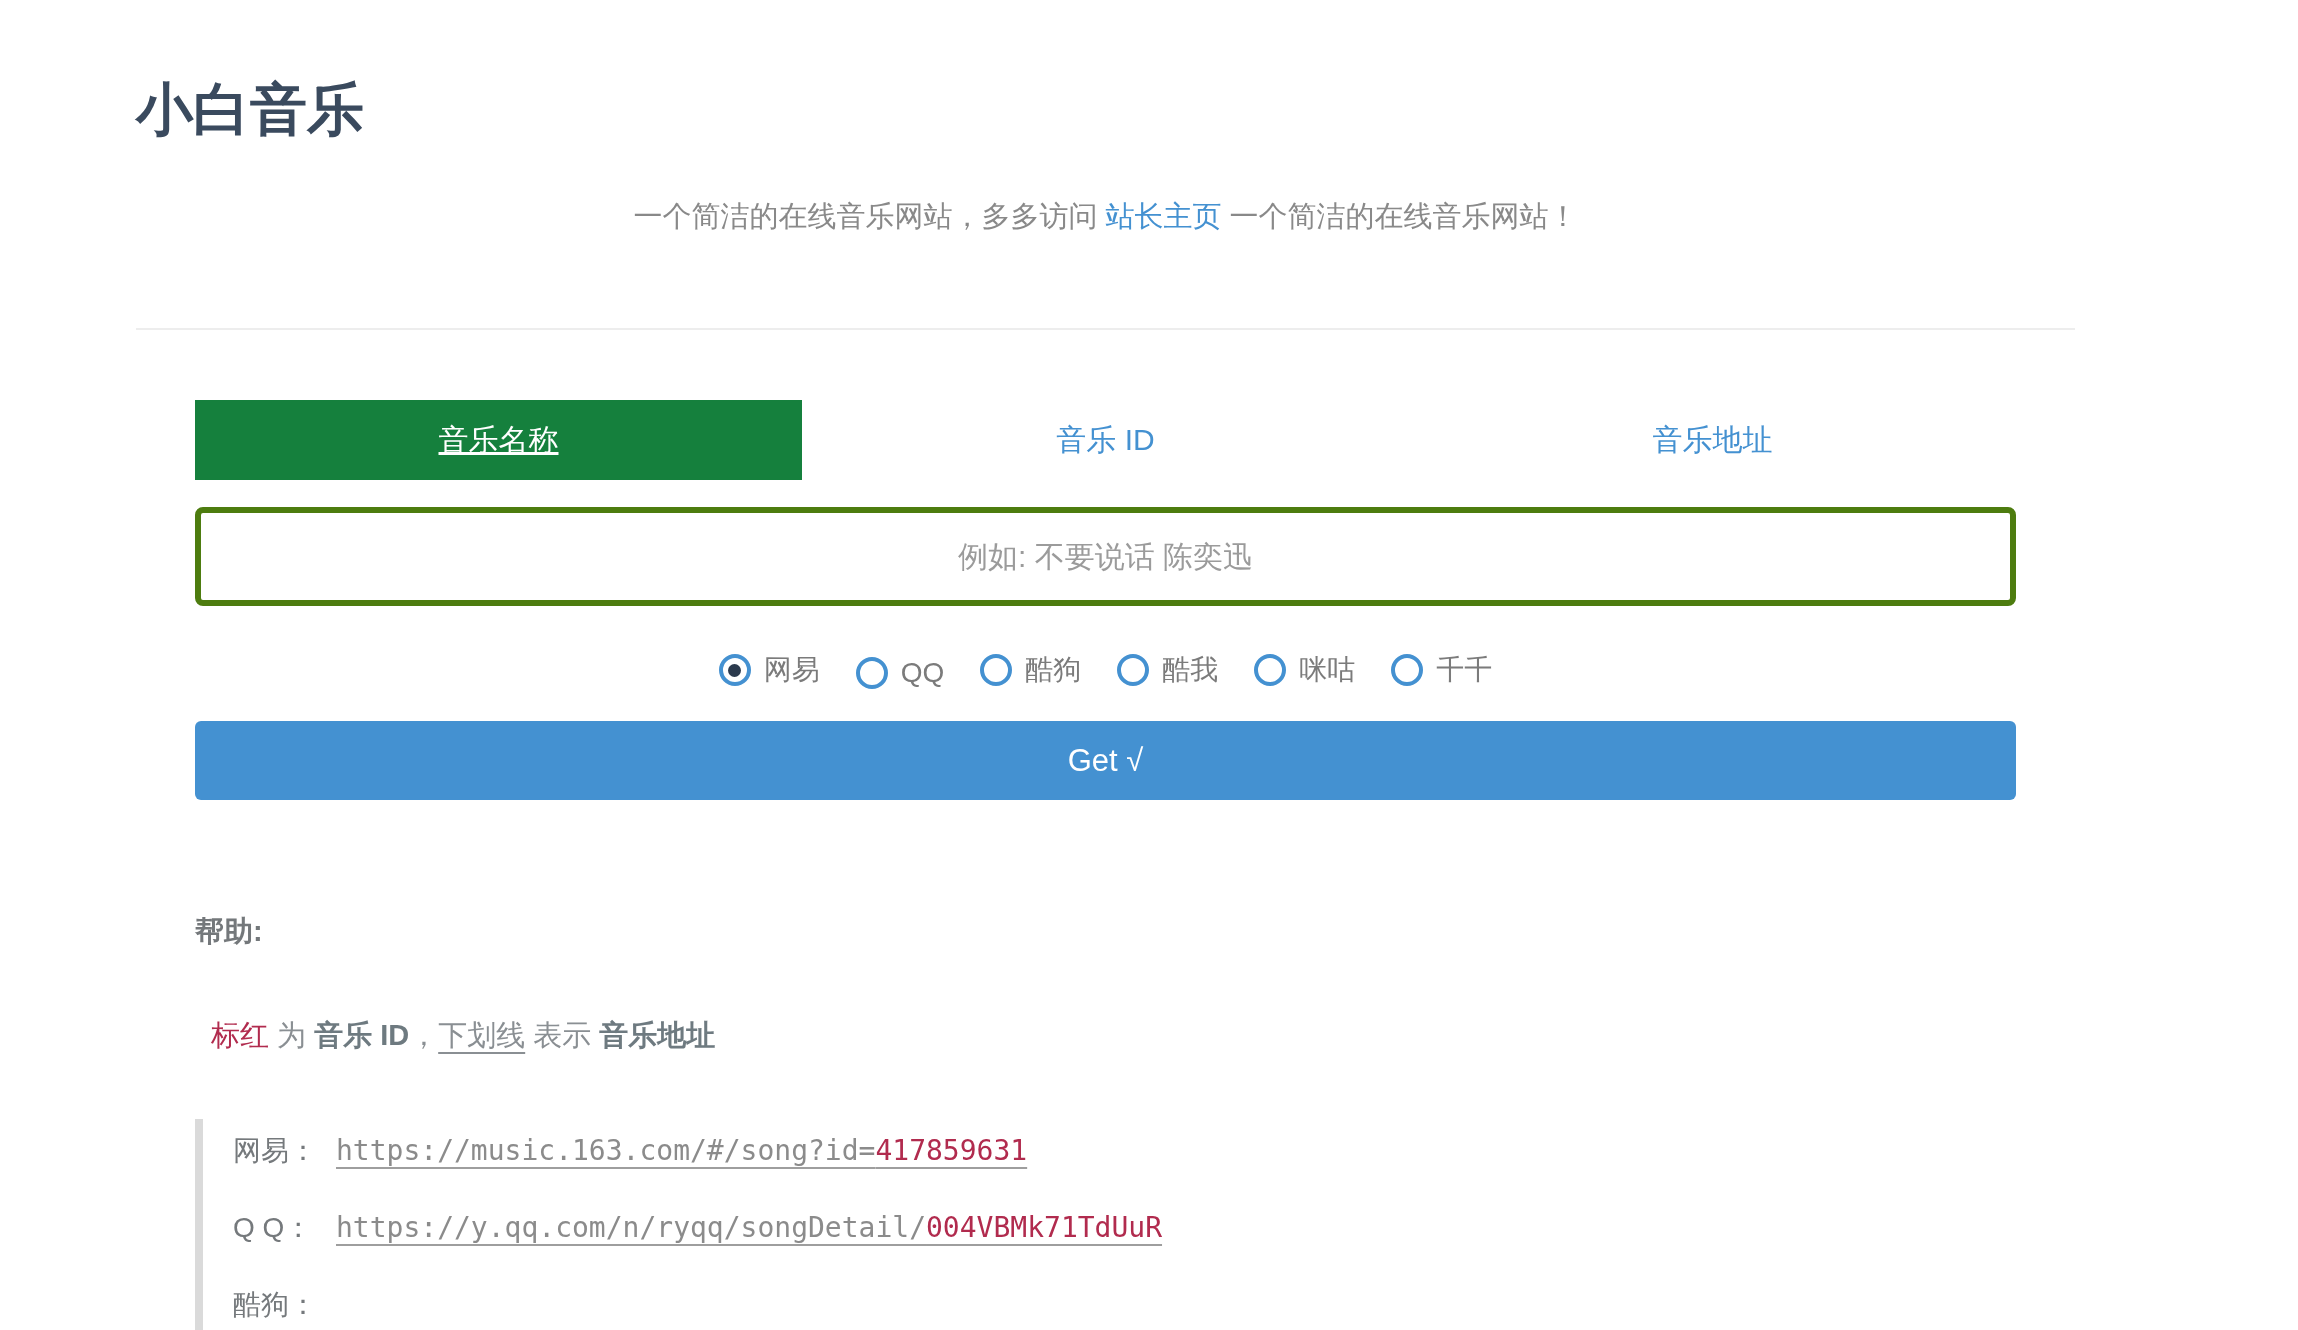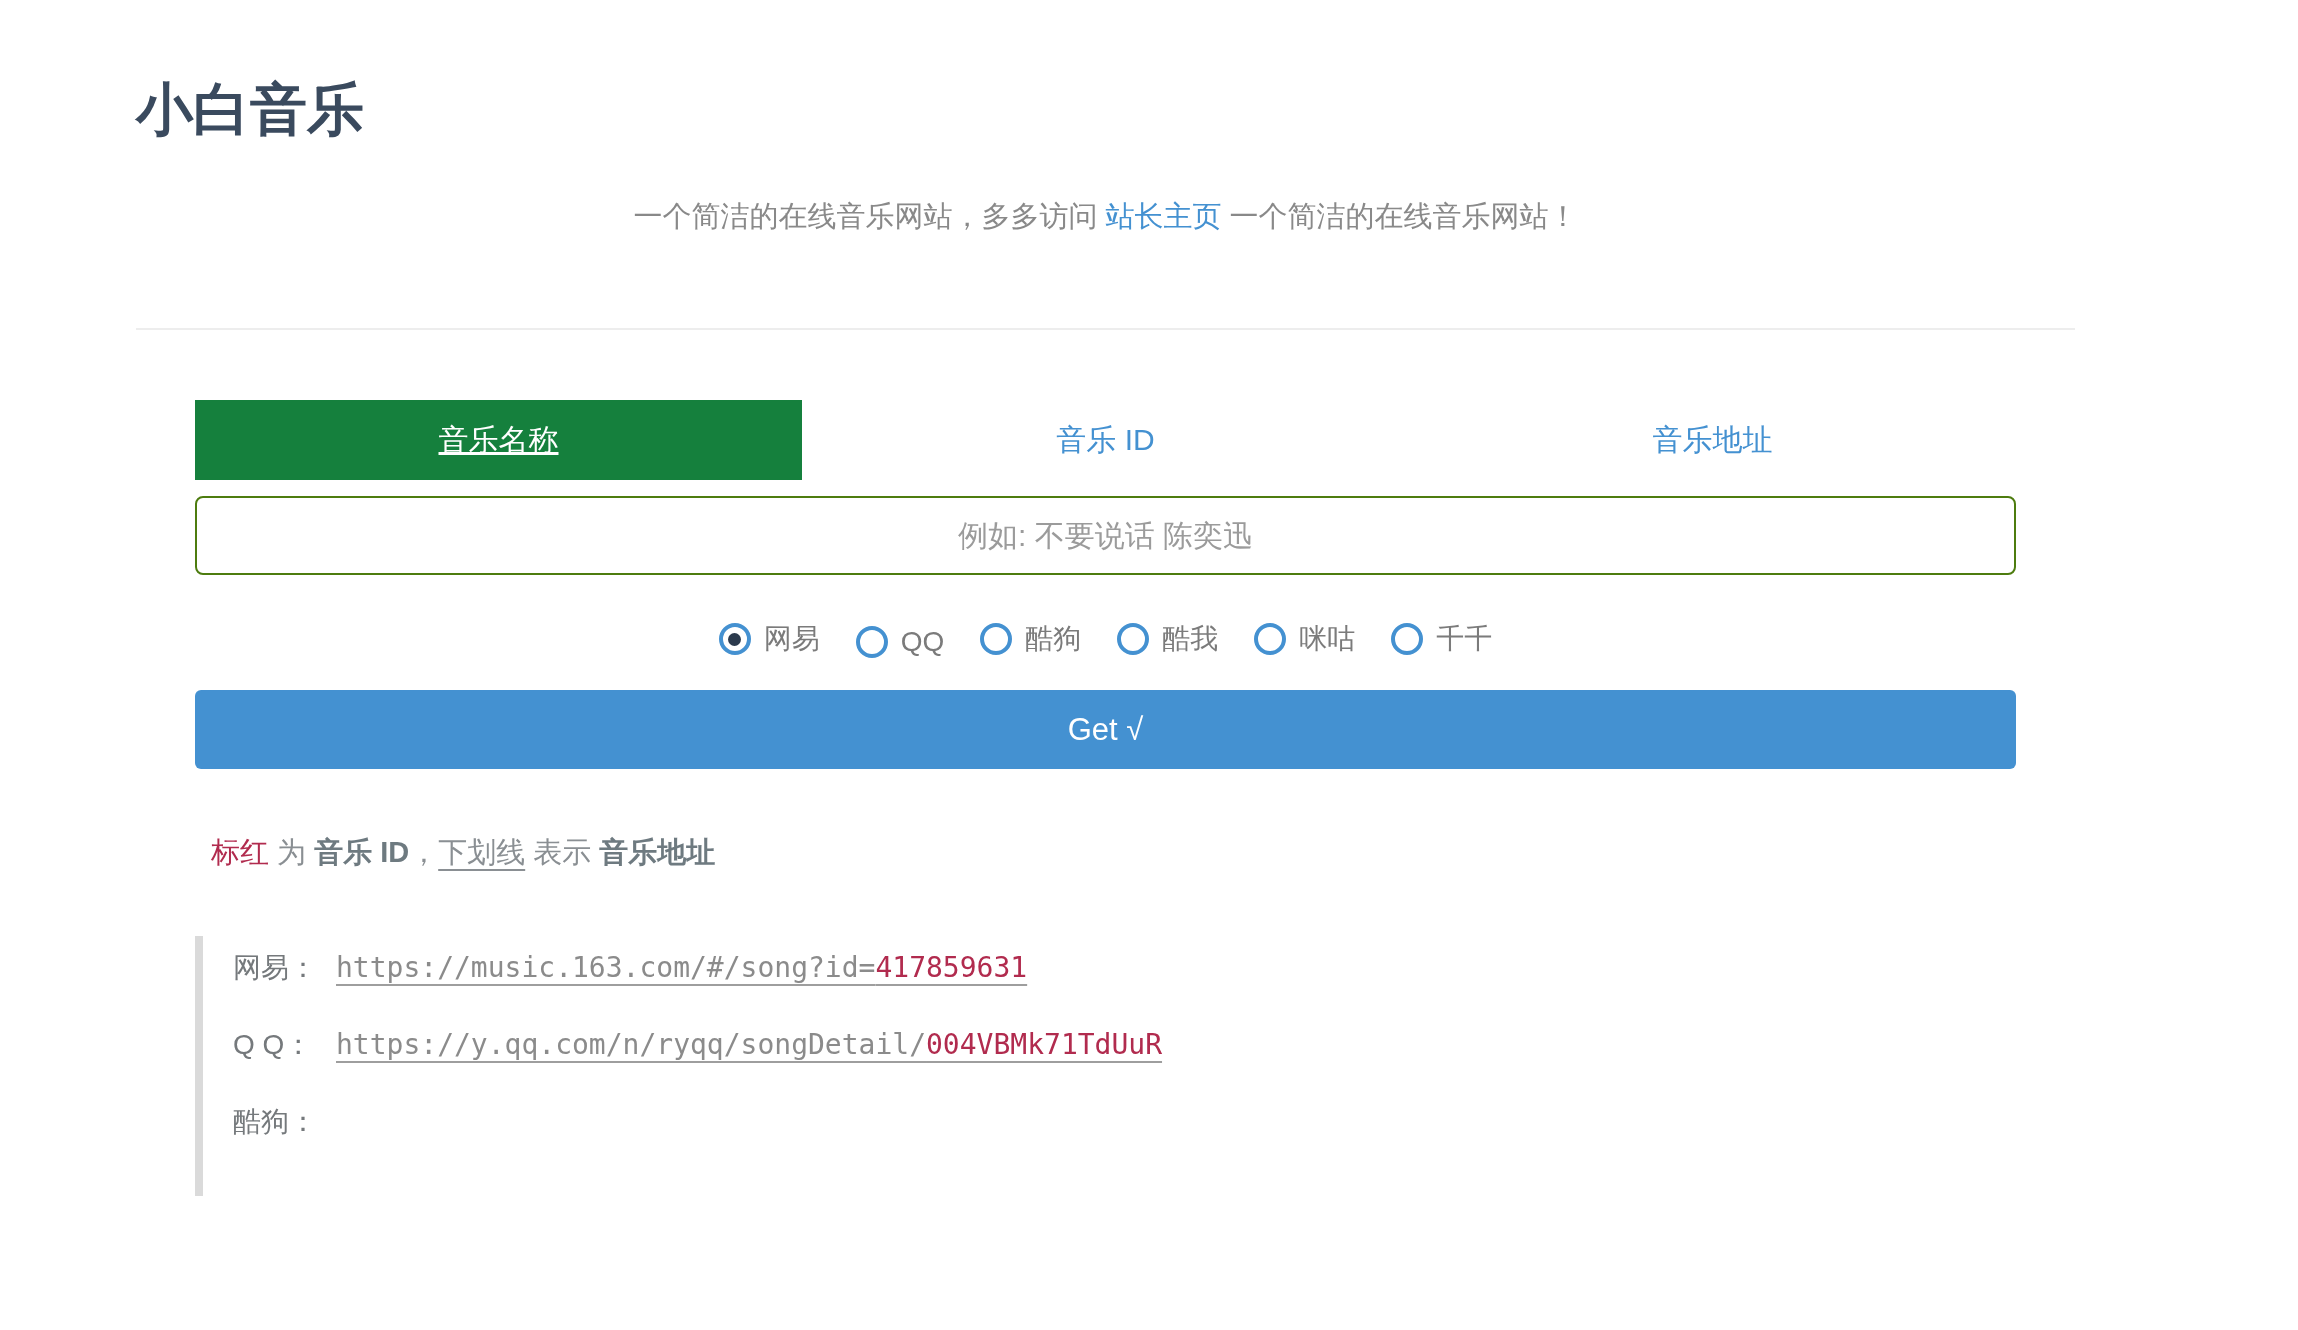--- a/index.html
+++ b/index.html
@@ -60,24 +60,24 @@
     user-select: none;
   }
   .tab.active {
     background: #15803d;
     color: #ffffff;
     text-decoration: underline;
   }
 
   .search-input {
     display: block;
-    margin-top: 16px;
+    margin-top: 27px;
     width: 100%;
-    height: 79px;
-    border: 2px solid #4d7c0f;
+    height: 99px;
+    border: 6px solid #4d7c0f;
     border-radius: 8px;
     font-size: 30px;
     text-align: center;
     color: #555;
     outline: none;
     font-family: "Liberation Sans", "DejaVu Sans", sans-serif;
   }
   .search-input::placeholder { color: #9b9b9b; opacity: 1; }
 
   .radios {
@@ -225,20 +225,21 @@
           <span>咪咕</span>
         </label>
         <label class="radio">
           <span class="rb"></span>
           <span>千千</span>
         </label>
       </div>
 
       <button class="get-button">Get √</button>
 
+      <p class="help-heading">帮助:</p>
 
       <p class="legend"><span class="red">标红</span><span> 为 </span><b>音乐 ID</b><span>，</span><span class="ul">下划线</span><span> 表示 </span><b>音乐地址</b></p>
 
       <blockquote class="examples" style="margin:63px 0 0 0;">
         <div class="example-row">
           <span class="ex-label">网易：</span>
           <a class="ex-link"><span>https://music.163.com/#/song?id=</span><span class="red">417859631</span></a>
         </div>
         <div class="example-row">
           <span class="ex-label">Q Q：</span>

